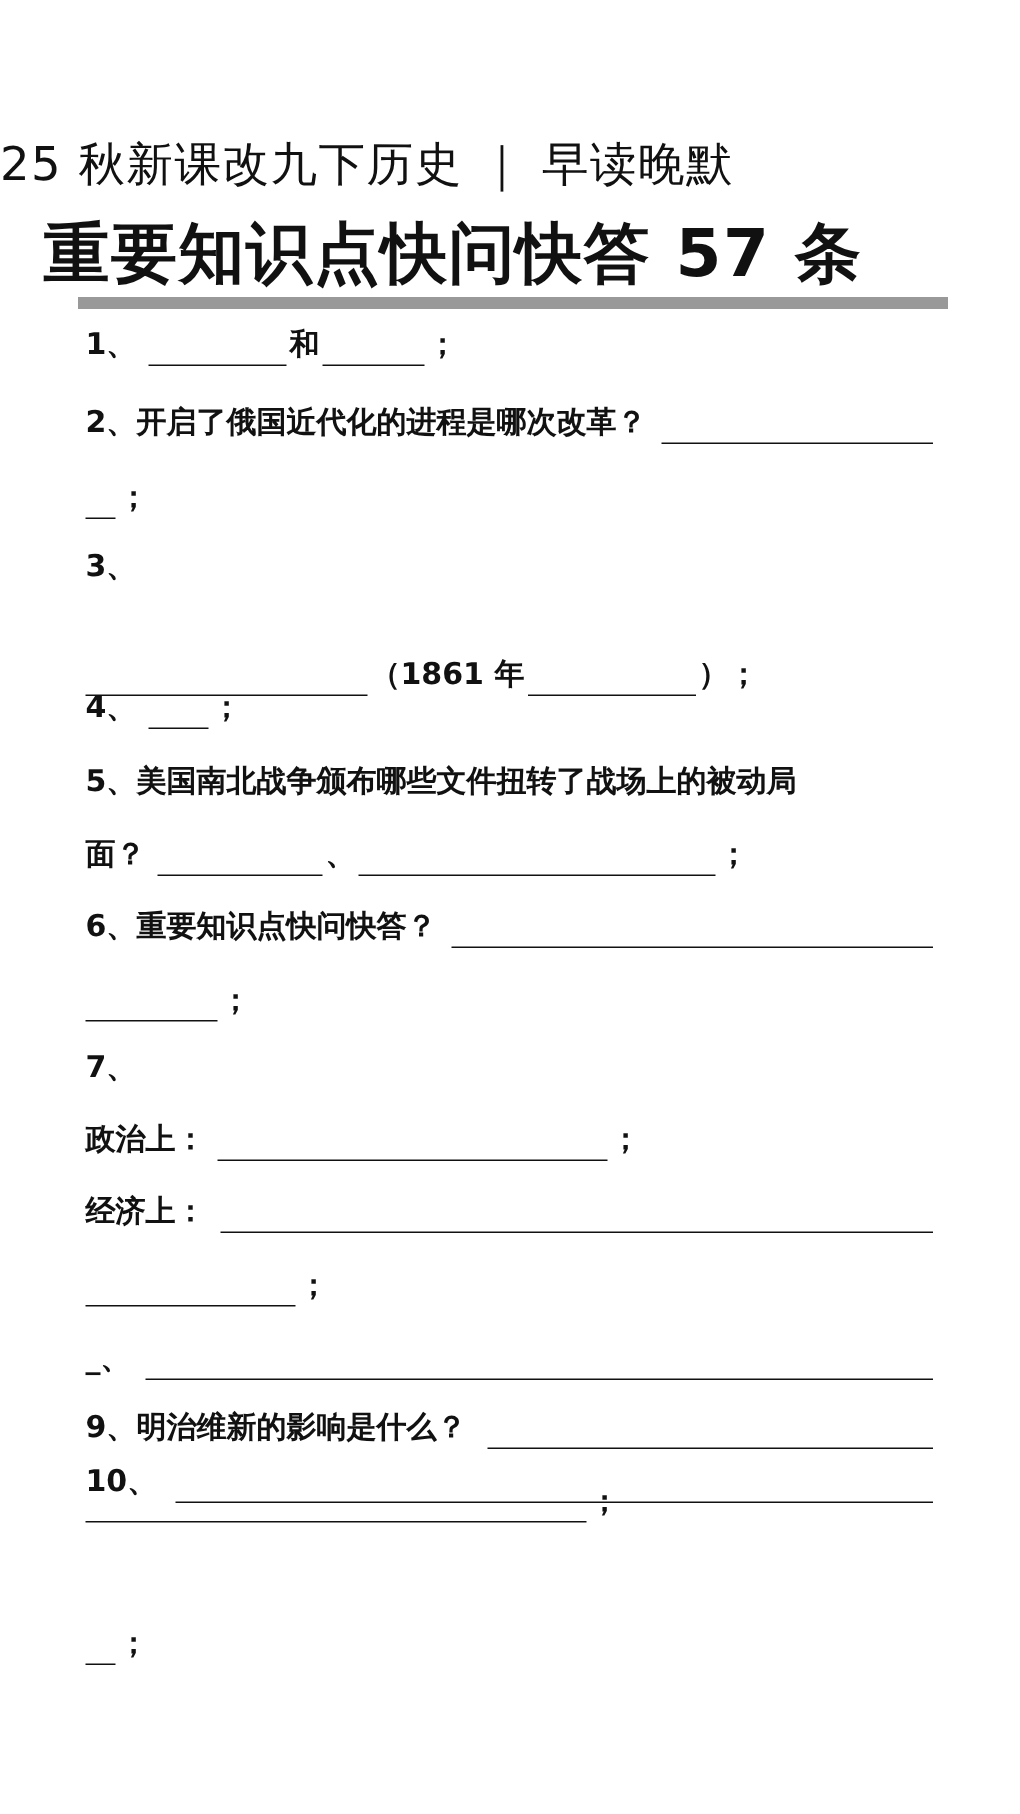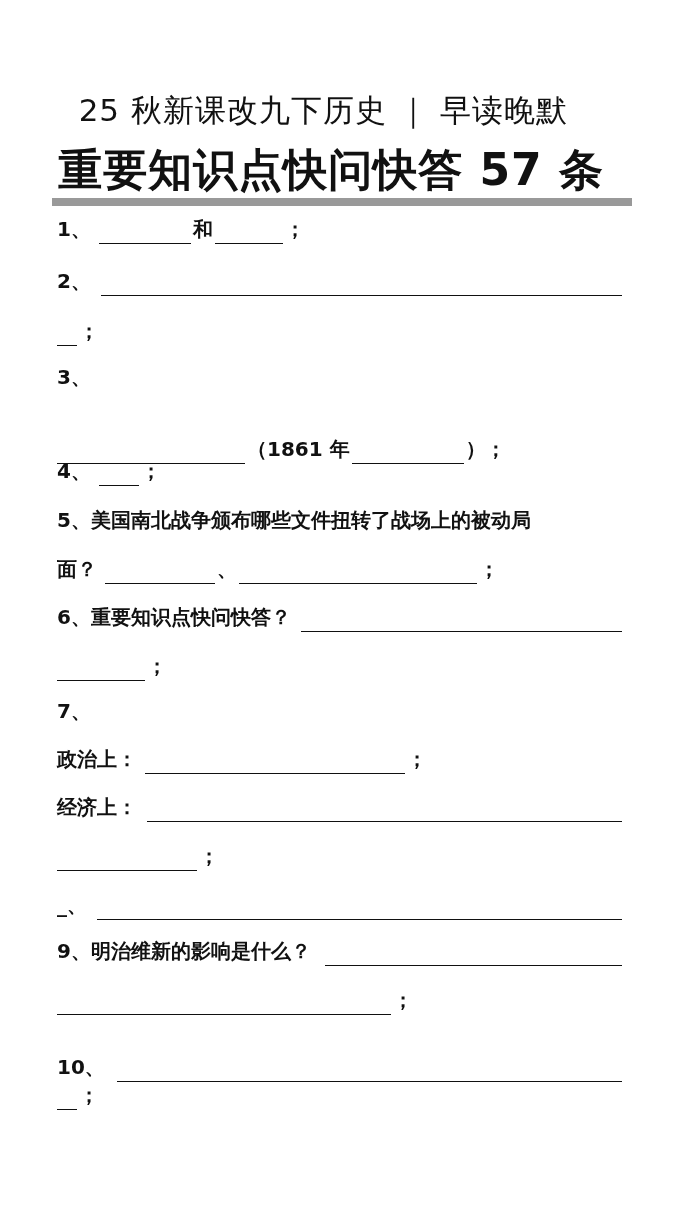--- a/index.html
+++ b/index.html
@@ -2,25 +2,25 @@
 <html><head>
   <meta charset="utf-8">
   <style>
     html, body { margin: 0; padding: 0; background: #ffffff; }
     body {
       width: 680px; height: 1209px; position: relative; overflow: hidden;
       font-family: "DejaVu Sans", "Liberation Sans", sans-serif;
       color: #111111;
     }
     .title1 {
-      position: absolute; top: 88px; left: 0; width: 568px; text-align: right;
+      position: absolute; top: 88px; left: 0; width: 568px; text-align: left;
       font-size: 31px; font-weight: normal; letter-spacing: 1px; line-height: 44px;
     }
     .title2 {
-      position: absolute; top: 142px; left: 0; width: 604px; text-align: right;
+      position: absolute; top: 142px; left: 0; width: 604px; text-align: center;
       font-size: 44px; font-weight: bold; letter-spacing: 1px; line-height: 56px;
     }
     .divider {
       position: absolute; top: 198px; left: 52px; width: 580px; height: 8px;
       background: #999999;
     }
     .line {
       position: absolute; left: 57px; right: 56px;
       font-size: 20px; font-weight: bold; line-height: 30px; white-space: nowrap;
       display: flex; align-items: flex-end;
@@ -42,20 +42,21 @@
 <div class="line" style="top:214px;">
   <span class="txt">1、</span>
   <span class="blank" style="width:92px;margin-left:8px;"></span>
   <span class="txt">和</span>
   <span class="blank" style="width:68px;"></span>
   <span class="txt">；</span>
 </div>
 
 <div class="line" style="top:266px;">
   <span class="txt">2、</span>
+  <span class="txt">开启了俄国近代化的进程是哪次改革？</span>
   <span class="blank fill" style="margin-left:10px;"></span>
 </div>
 <div class="line" style="top:316px;">
   <span class="blank" style="width:20px;margin-left:0;"></span>
   <span class="txt">；</span>
 </div>
 
 <div class="line" style="top:362px;">
   <span class="txt">3、</span>
 </div>
@@ -119,20 +120,20 @@
 <div class="line" style="top:936px;">
   <span class="txt">9、</span>
   <span class="txt">明治维新的影响是什么？</span>
   <span class="blank fill" style="margin-left:14px;"></span>
 </div>
 <div class="line" style="top:985px;">
   <span class="blank" style="width:334px;margin-left:0;"></span>
   <span class="txt">；</span>
 </div>
 
-<div class="line" style="top:1052px;">
+<div class="line" style="top:972px;">
   <span class="txt">10、</span>
   <span class="blank fill" style="margin-left:12px;"></span>
 </div>
 <div class="line" style="top:1080px;">
   <span class="blank" style="width:20px;margin-left:0;"></span>
   <span class="txt">；</span>
 </div>
 
 </body></html>

